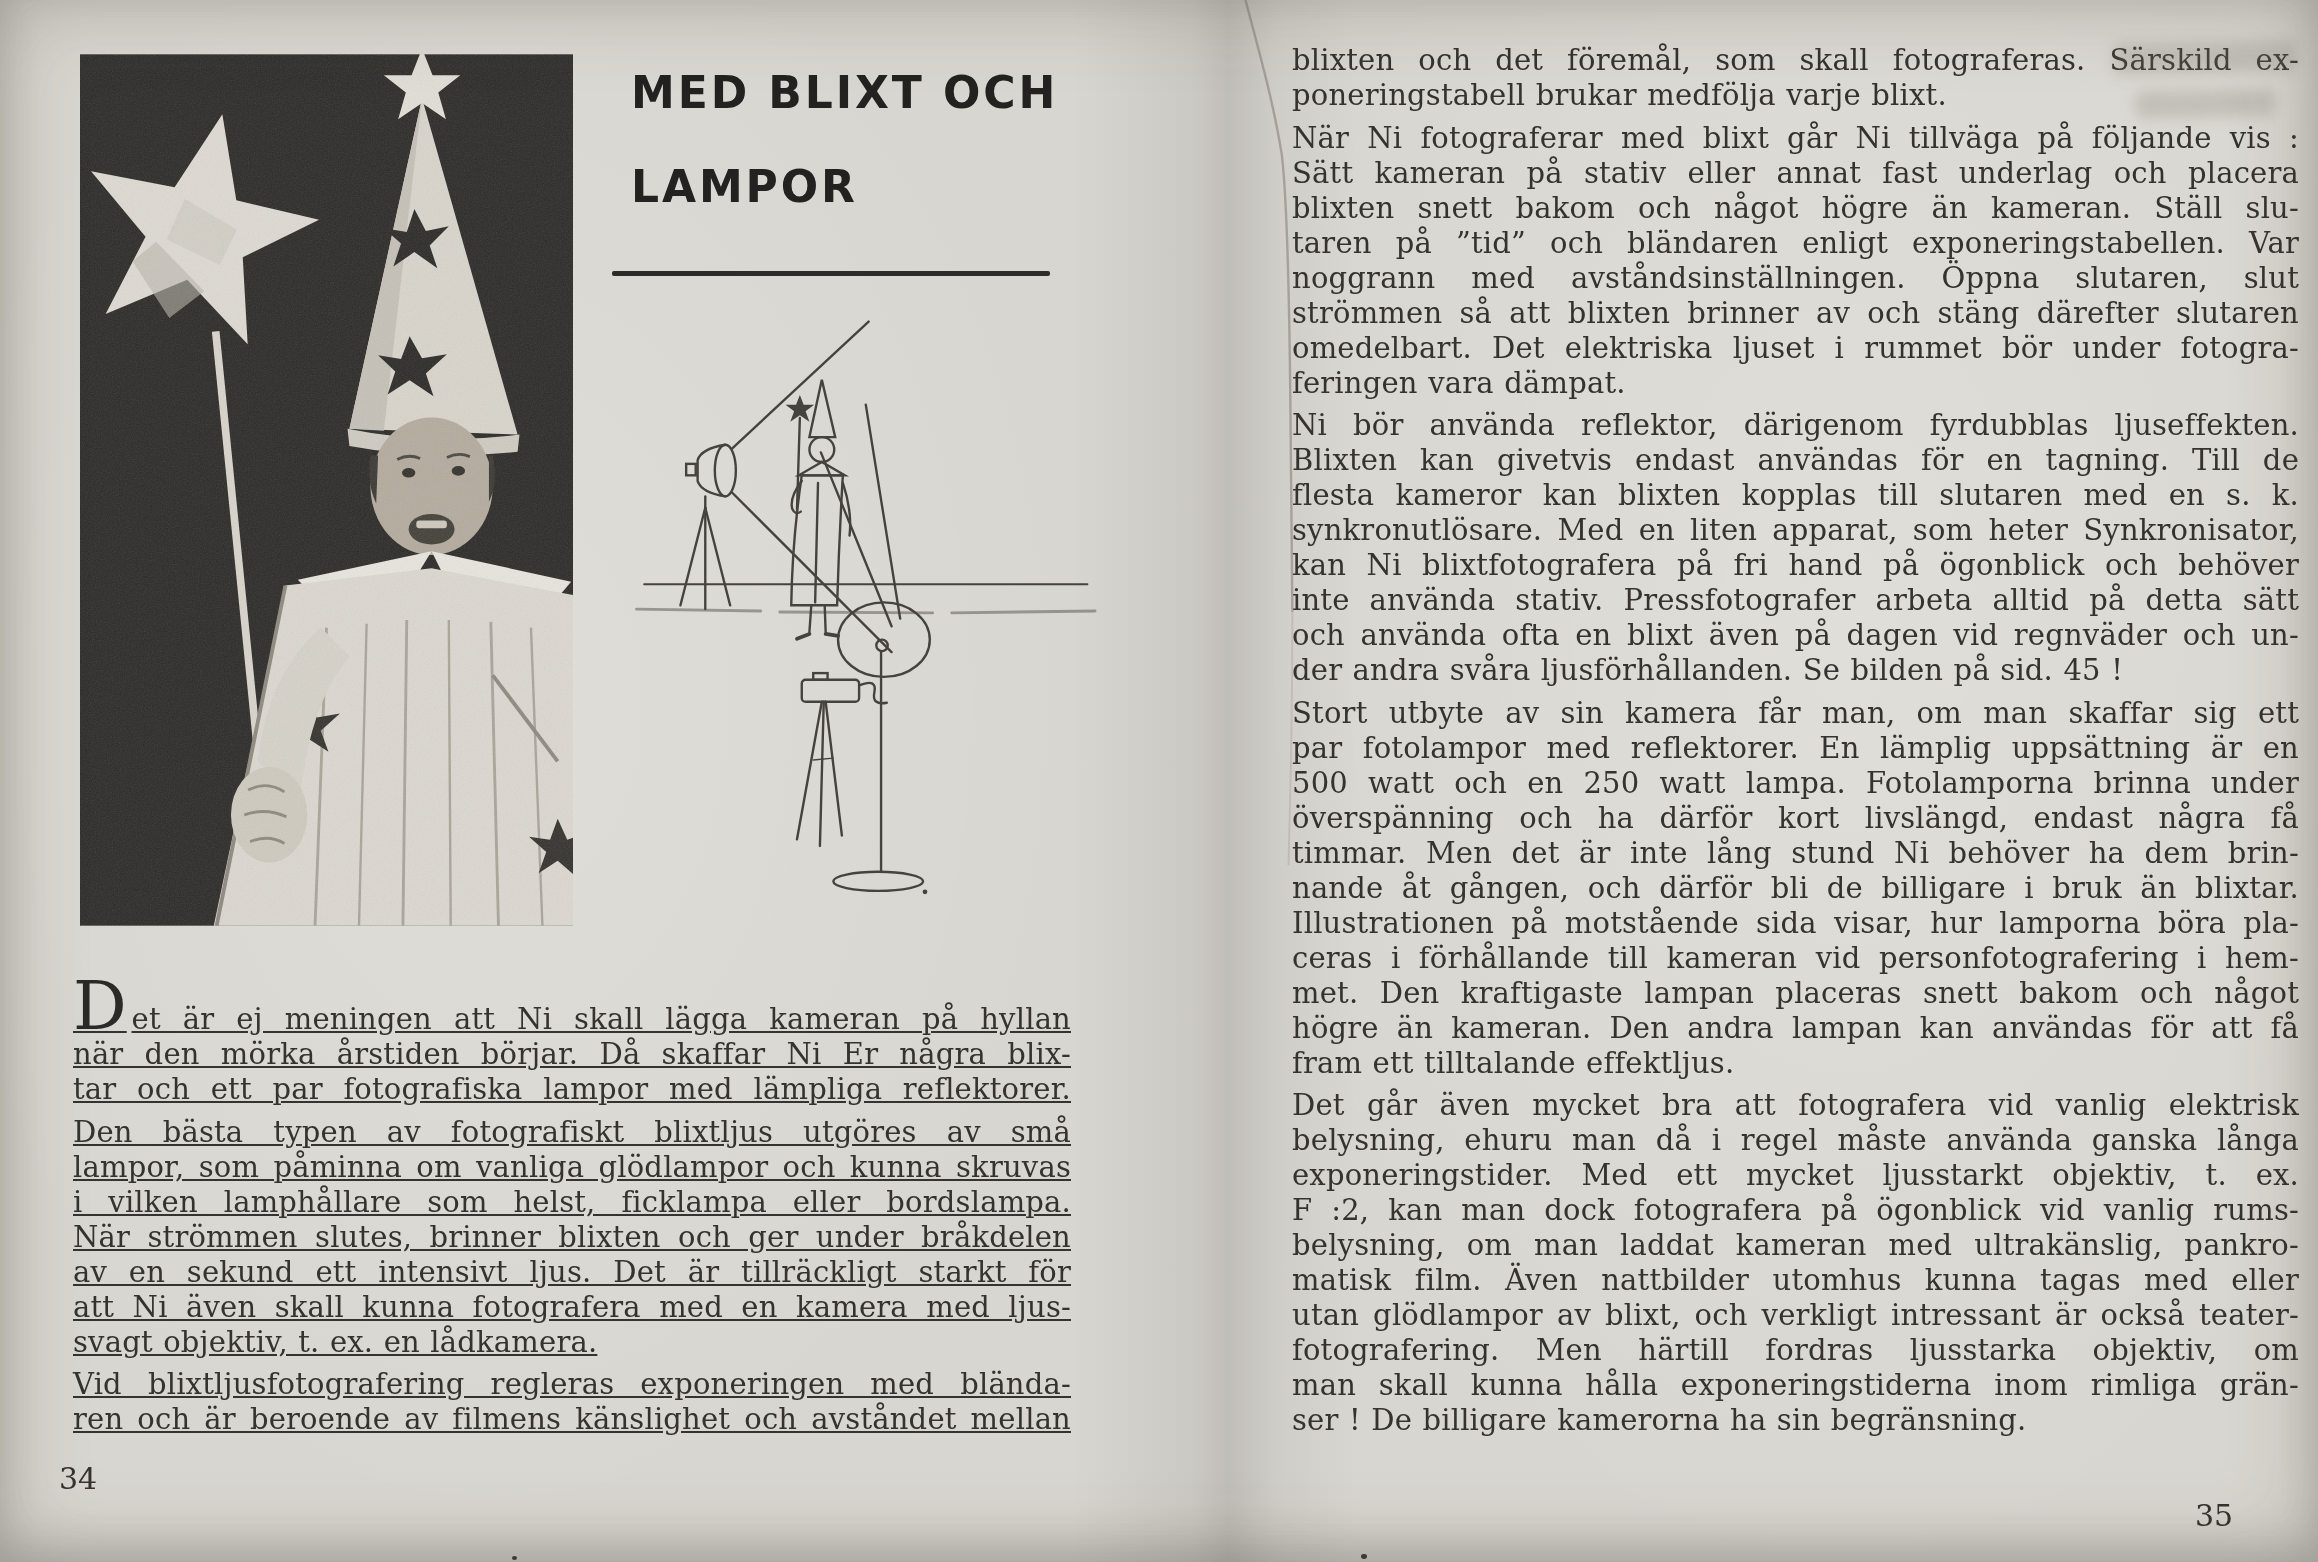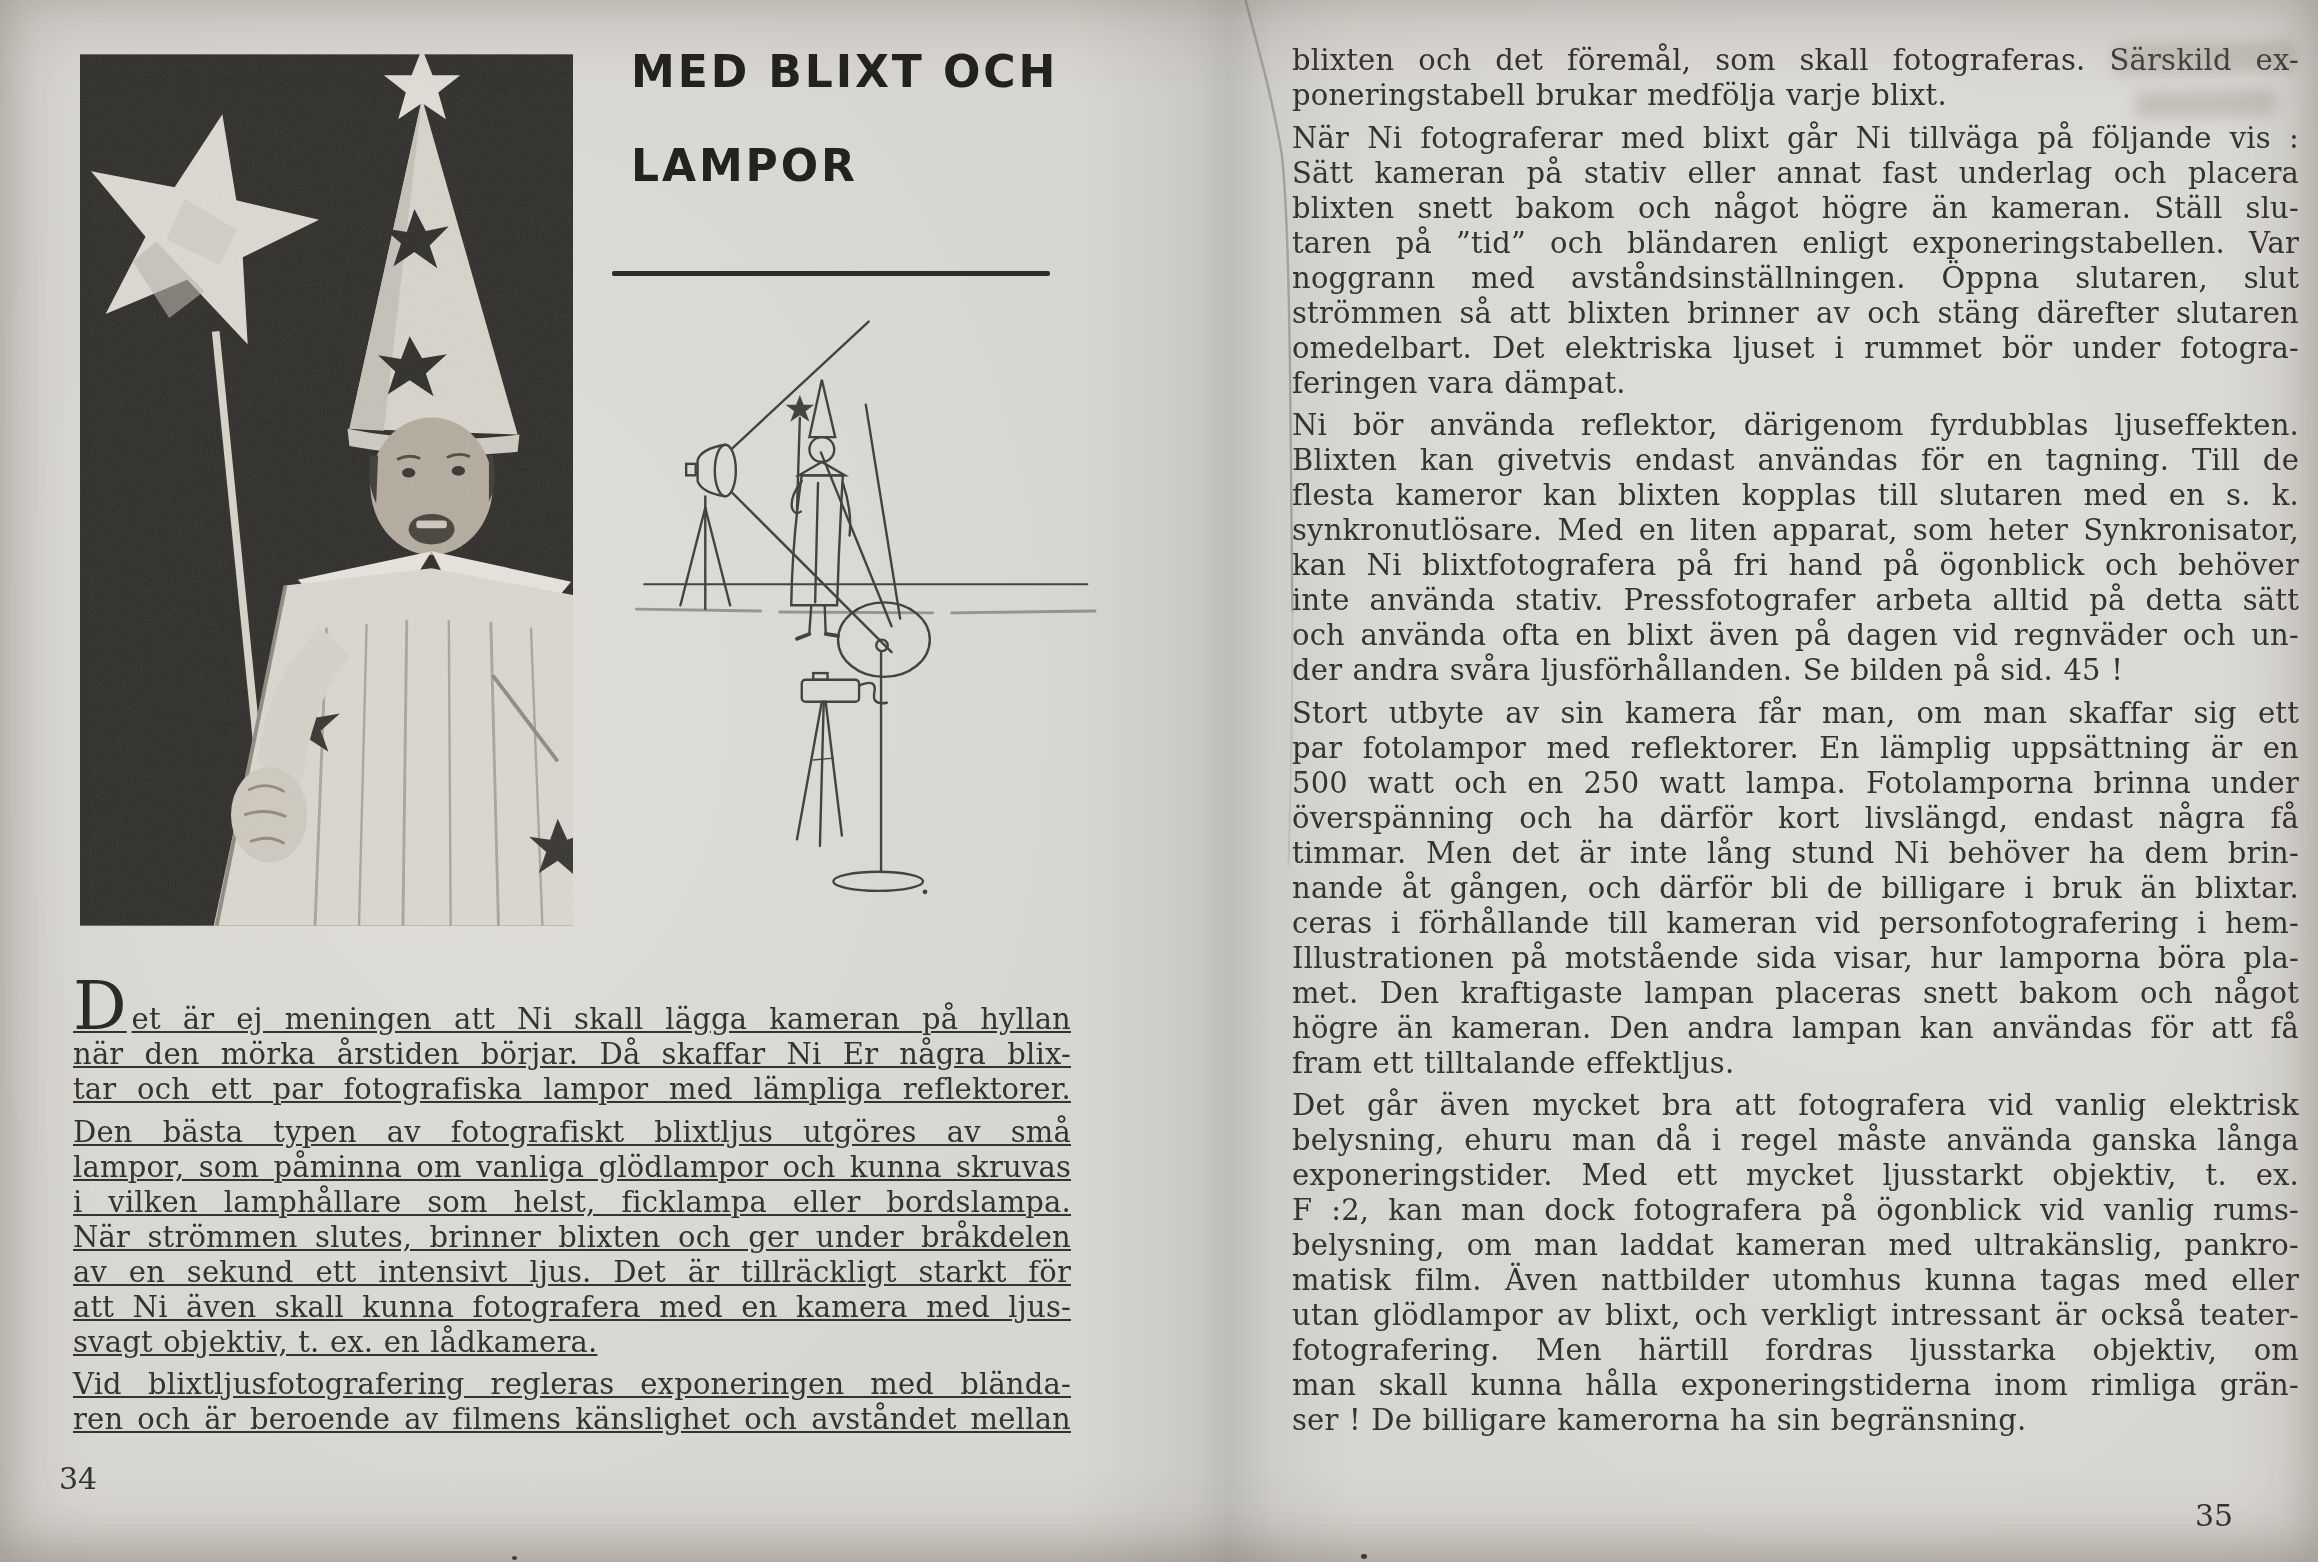--- a/index.html
+++ b/index.html
@@ -18,20 +18,21 @@
     background:radial-gradient(ellipse at 45% 45%,rgba(255,255,252,.18),rgba(0,0,0,0) 70%);}
   #right-page-tint{left:1271px;top:0;width:1047px;height:1563px;
     background:radial-gradient(ellipse at 55% 40%,rgba(255,255,252,.20),rgba(0,0,0,0) 75%);}
 
   
   .title-line{
     position:absolute;left:631px;
     font-family:"DejaVu Sans","Liberation Sans",sans-serif;
     font-weight:bold;font-size:44px;letter-spacing:2.9px;color:#232220;
     white-space:nowrap;
+    margin-top:21px;
   }
   #title-line-1{top:46px;}
   #title-line-2{top:140px;}
   #title-rule{position:absolute;left:612px;top:271px;width:438px;height:4.8px;background:#2e2c29;border-radius:1.9px;}
 
   
   .text-block{position:absolute;color:#35332f;margin-top:12px;}
   #left-text{left:73px;top:990px;width:998px;text-decoration:underline;}
   #right-text{left:1292px;top:31px;width:1007px;}
   .para{margin:0 0 7.6px 0;}
@@ -256,22 +257,22 @@
         <div class="line">och använda ofta en blixt även på dagen vid regnväder och un-</div>
         <div class="line short">der andra svåra ljusförhållanden.  Se bilden på sid. 45 !</div>
       </div>
       <div class="para">
         <div class="line">Stort utbyte av sin kamera får man, om man skaffar sig ett</div>
         <div class="line">par fotolampor med reflektorer.  En lämplig uppsättning är en</div>
         <div class="line">500 watt och en 250 watt lampa.  Fotolamporna brinna under</div>
         <div class="line">överspänning och ha därför kort livslängd, endast några få</div>
         <div class="line">timmar. Men det är inte lång stund Ni behöver ha dem brin-</div>
         <div class="line">nande åt gången, och därför bli de billigare i bruk än blixtar.</div>
+        <div class="line">Illustrationen på motstående sida visar, hur lamporna böra pla-</div>
         <div class="line">ceras i förhållande till kameran vid personfotografering i hem-</div>
-        <div class="line">Illustrationen på motstående sida visar, hur lamporna böra pla-</div>
         <div class="line">met.  Den kraftigaste lampan placeras snett bakom och något</div>
         <div class="line">högre än kameran.  Den andra lampan kan användas för att få</div>
         <div class="line short">fram ett tilltalande effektljus.</div>
       </div>
       <div class="para">
         <div class="line">Det går även mycket bra att fotografera vid vanlig elektrisk</div>
         <div class="line">belysning, ehuru man då i regel måste använda ganska långa</div>
         <div class="line">exponeringstider.  Med ett mycket ljusstarkt objektiv, t. ex.</div>
         <div class="line">F :2, kan man dock fotografera på ögonblick vid vanlig rums-</div>
         <div class="line">belysning, om man laddat kameran med ultrakänslig, pankro-</div>

